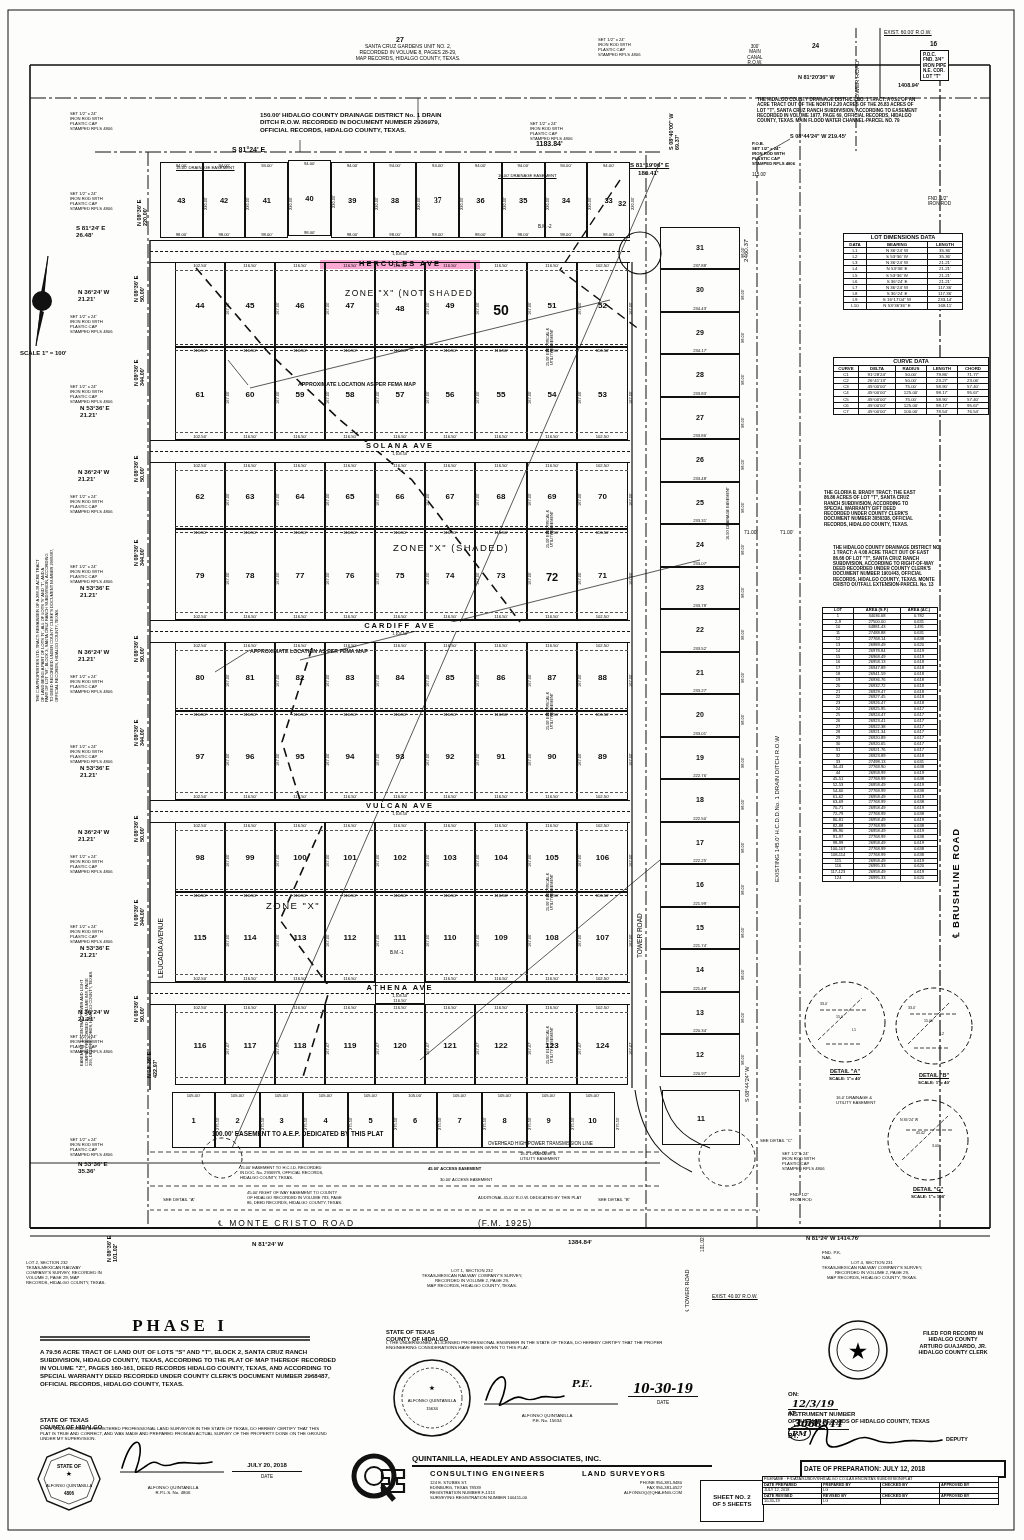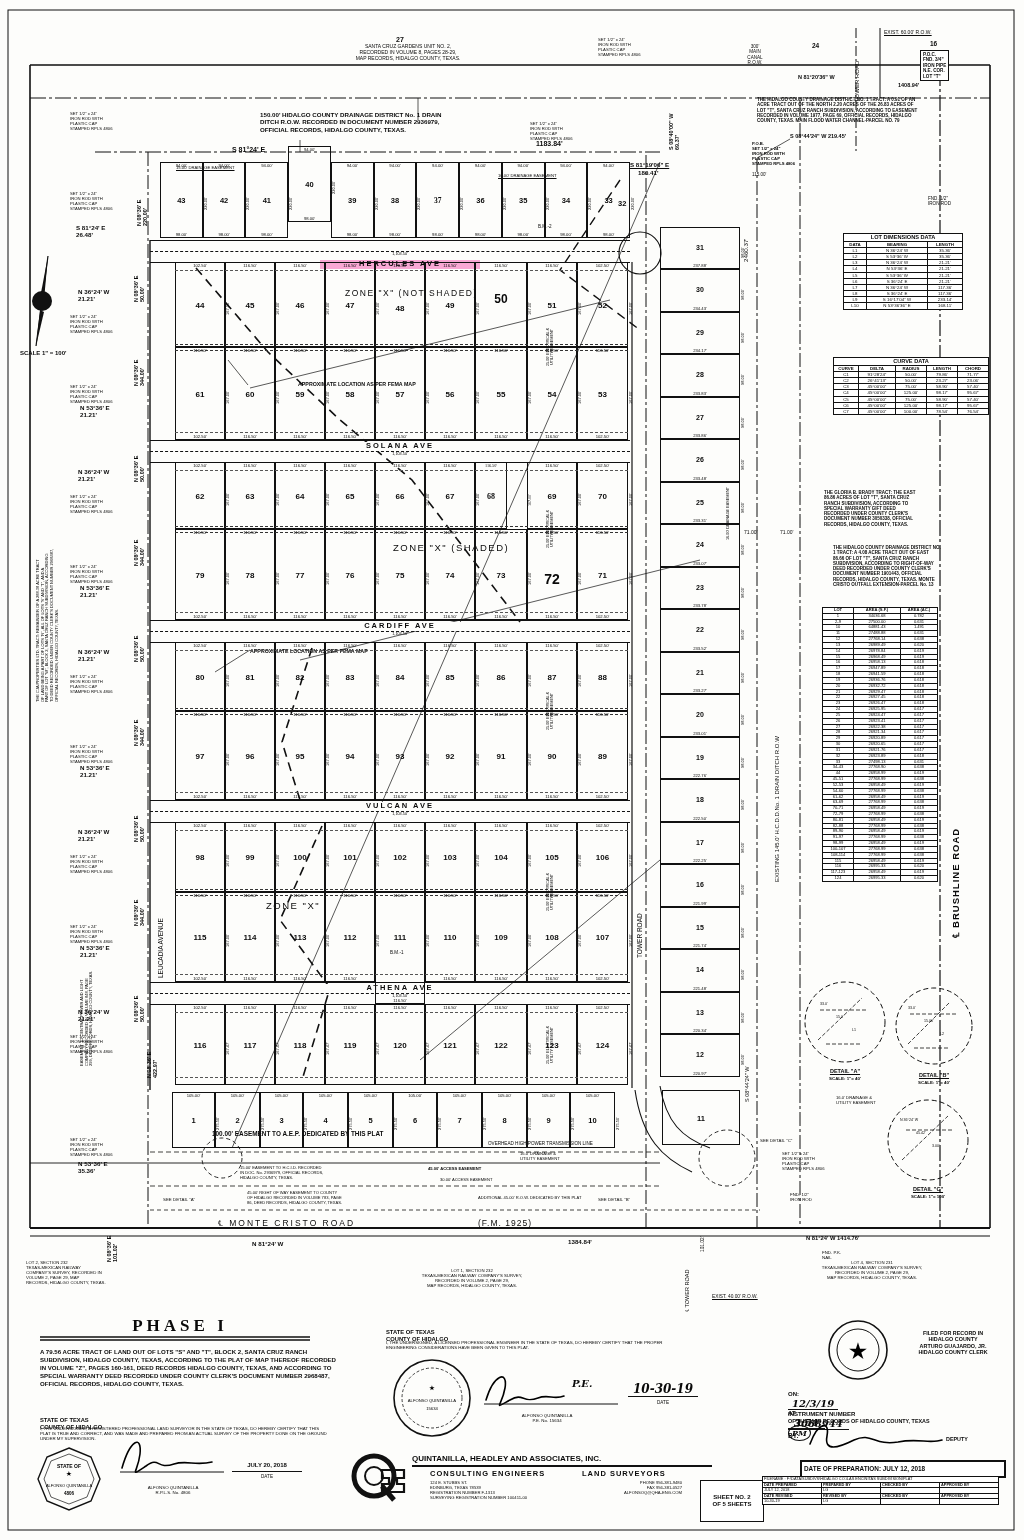--- a/index.html
+++ b/index.html
@@ -440,21 +440,21 @@
         <span class="dimtop">94.00'</span>
         <span class="dimbot">98.00'</span>
         <span class="dimside" style="left: 41.7273px; top: 47px;">220.00'</span>
       </div>
       <div class="cell" style="left: 245.455px; top: 162px; width: 42.7273px; height: 76px;">
         <span class="lotnum" style="font-size: 7.5px; top: 33px;">41</span>
         <span class="dimtop">94.00'</span>
         <span class="dimbot">98.00'</span>
         <span class="dimside" style="left: 41.7273px; top: 47px;">220.00'</span>
       </div>
-      <div class="cell" style="left: 288.182px; top: 146px; width: 42.7273px; height: 76px;">
+      <div class="cell" style="left: 288.182px; top: 160px; width: 42.7273px; height: 76px;">
         <span class="lotnum" style="font-size: 7.5px; top: 33px;">40</span>
         <span class="dimtop">94.00'</span>
         <span class="dimbot">98.00'</span>
         <span class="dimside" style="left: 41.7273px; top: 47px;">220.00'</span>
       </div>
       <div class="cell" style="left: 330.909px; top: 162px; width: 42.7273px; height: 76px;">
         <span class="lotnum" style="font-size: 7.5px; top: 33px;">39</span>
         <span class="dimtop">94.00'</span>
         <span class="dimbot">98.00'</span>
         <span class="dimside" style="left: 41.7273px; top: 47px;">220.00'</span>
@@ -520,21 +520,21 @@
         <span class="lotnum" style="font-size: 8px; top: 41px;">48</span>
         <span class="dimtop">116.50'</span>
         <span class="dimside" style="left: 49px; top: 51.5px;">167.00'</span>
       </div>
       <div class="cell" style="left: 425px; top: 262px; width: 50px; height: 85px;">
         <span class="lotnum" style="font-size: 8px; top: 37.5px;">49</span>
         <span class="dimtop">116.50'</span>
         <span class="dimside" style="left: 49px; top: 51.5px;">167.00'</span>
       </div>
       <div class="cell" style="left: 475px; top: 262px; width: 52px; height: 85px;">
-        <span class="lotnum" style="font-size: 12px; top: 29px;">50</span>
+        <span class="lotnum" style="font-size: 14px; top: 39px;">50</span>
         <span class="dimtop">116.50'</span>
         <span class="dimside" style="left: 51px; top: 51.5px;">167.00'</span>
       </div>
       <div class="cell" style="left: 527px; top: 262px; width: 50px; height: 85px;">
         <span class="lotnum" style="font-size: 8px; top: 37.5px;">51</span>
         <span class="dimtop">116.50'</span>
         <span class="dimside" style="left: 49px; top: 51.5px;">167.00'</span>
       </div>
       <div class="cell" style="left: 577px; top: 262px; width: 51px; height: 85px;">
         <span class="lotnum" style="font-size: 8px; top: 37.5px;">52</span>
@@ -624,21 +624,21 @@
       <div class="cell" style="left: 375px; top: 462px; width: 50px; height: 67px;">
         <span class="lotnum" style="font-size: 8px; top: 28.5px;">66</span>
         <span class="dimtop">116.50'</span>
         <span class="dimside" style="left: 49px; top: 42.5px;">167.00'</span>
       </div>
       <div class="cell" style="left: 425px; top: 462px; width: 50px; height: 67px;">
         <span class="lotnum" style="font-size: 8px; top: 28.5px;">67</span>
         <span class="dimtop">116.50'</span>
         <span class="dimside" style="left: 49px; top: 42.5px;">167.00'</span>
       </div>
-      <div class="cell" style="left: 475px; top: 462px; width: 32px; height: 67px; font-family: Liberation Serif, serif;">
+      <div class="cell" style="left: 475px; top: 462px; width: 52px; height: 67px;">
         <span class="lotnum" style="font-size: 8px; top: 28.5px;">68</span>
         <span class="dimtop">116.50'</span>
         <span class="dimside" style="left: 51px; top: 42.5px;">167.00'</span>
       </div>
       <div class="cell" style="left: 527px; top: 462px; width: 50px; height: 67px;">
         <span class="lotnum" style="font-size: 8px; top: 28.5px;">69</span>
         <span class="dimtop">116.50'</span>
         <span class="dimside" style="left: 49px; top: 42.5px;">167.00'</span>
       </div>
       <div class="cell" style="left: 577px; top: 462px; width: 51px; height: 67px;">
@@ -682,21 +682,21 @@
         <span class="dimbot">116.50'</span>
         <span class="dimside" style="left: 49px; top: 54.5px;">167.00'</span>
       </div>
       <div class="cell" style="left: 475px; top: 529px; width: 52px; height: 91px;">
         <span class="lotnum" style="font-size: 8px; top: 40.5px;">73</span>
         <span class="dimtop">116.50'</span>
         <span class="dimbot">116.50'</span>
         <span class="dimside" style="left: 51px; top: 54.5px;">167.00'</span>
       </div>
       <div class="cell" style="left: 527px; top: 529px; width: 50px; height: 91px;">
-        <span class="lotnum" style="font-size: 14px; top: 40.5px;">72</span>
+        <span class="lotnum" style="font-size: 11px; top: 40.5px;">72</span>
         <span class="dimtop">116.50'</span>
         <span class="dimbot">116.50'</span>
         <span class="dimside" style="left: 49px; top: 54.5px;">167.00'</span>
       </div>
       <div class="cell" style="left: 577px; top: 529px; width: 51px; height: 91px;">
         <span class="lotnum" style="font-size: 8px; top: 40.5px;">71</span>
         <span class="dimtop">116.50'</span>
         <span class="dimbot">102.50'</span>
         <span class="dimside" style="left: 50px; top: 54.5px;">167.00'</span>
       </div>

